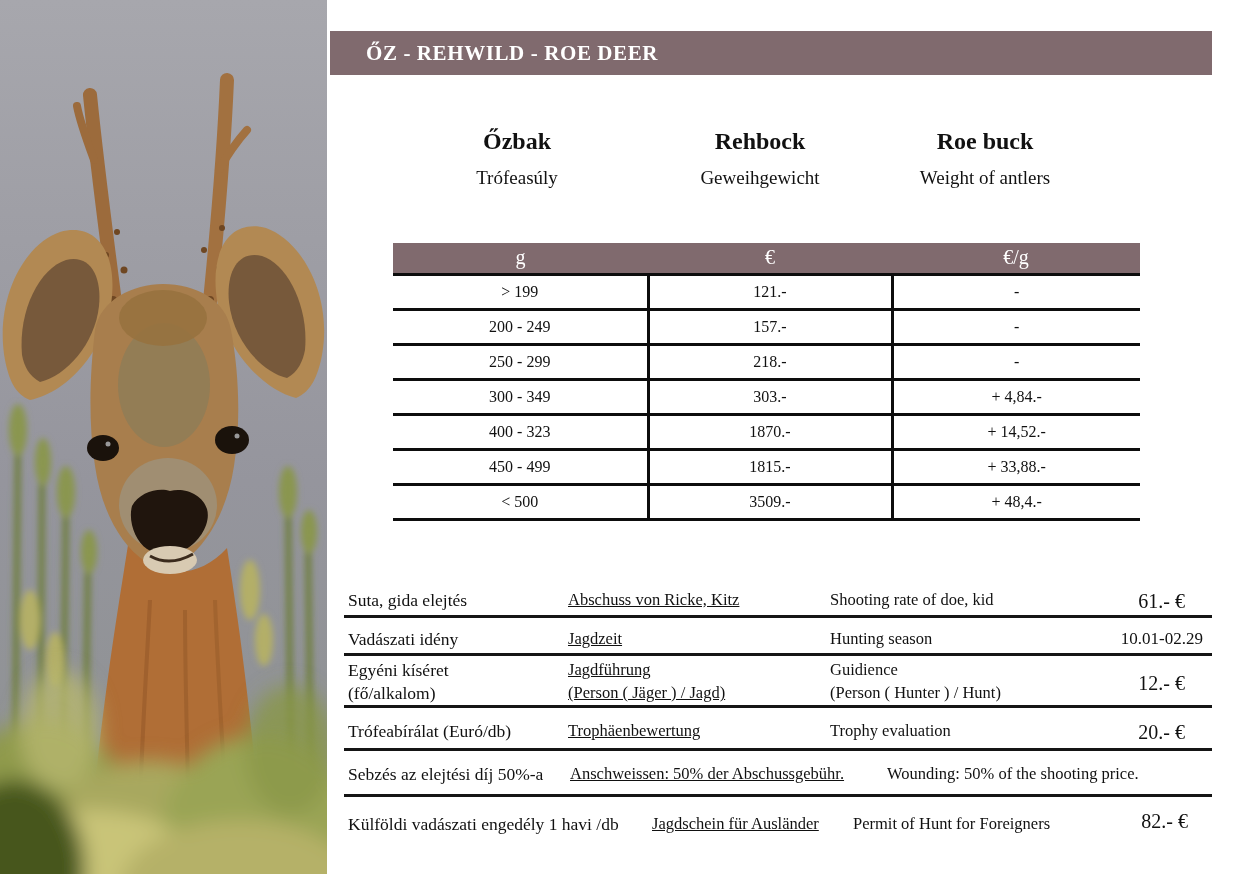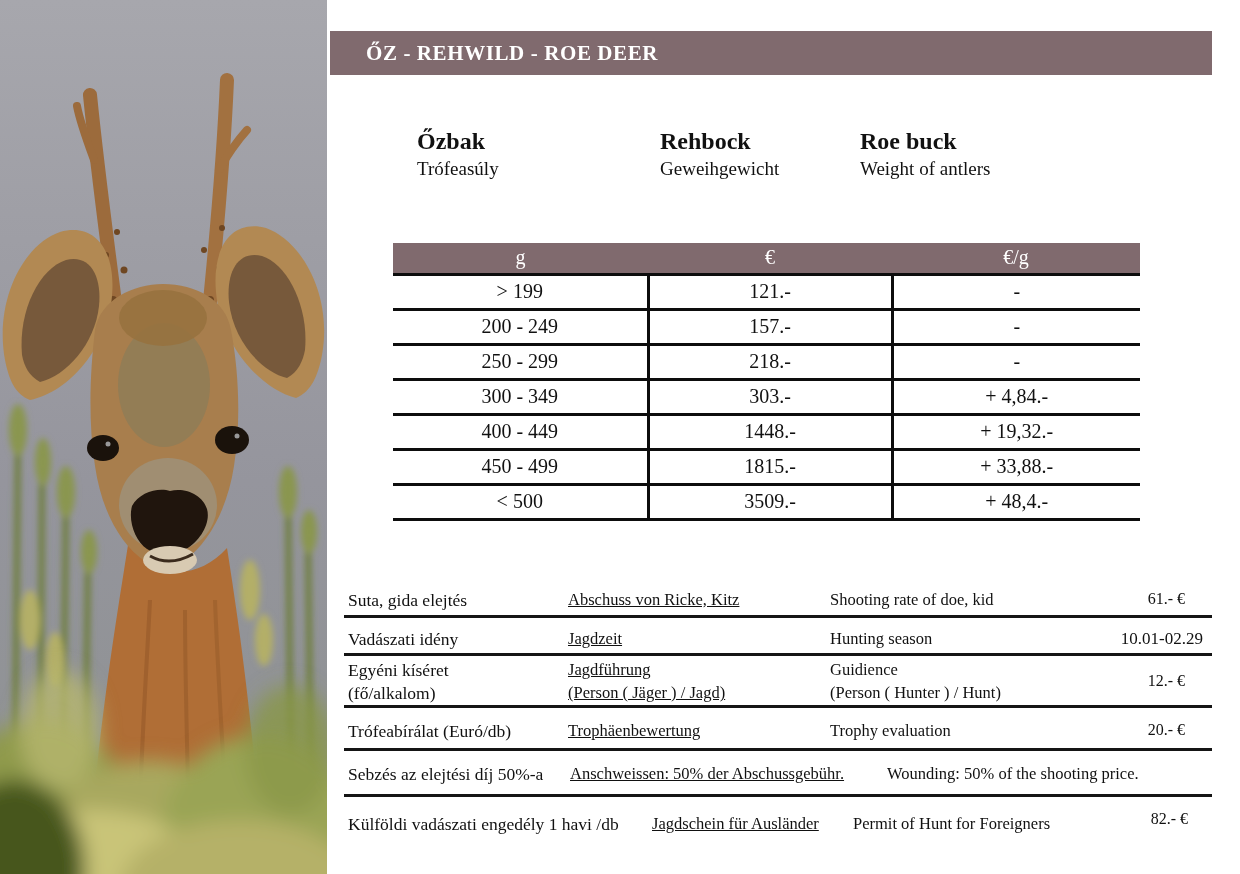--- a/index.html
+++ b/index.html
@@ -11,42 +11,42 @@
   .photo-wrap { position:absolute; left:0; top:0; width:327px; height:874px; }
   .photo-wrap svg { display:block; }
 
   
   .content { position:absolute; left:330px; top:0; width:882px; height:874px; }
 
   .title-bar { position:absolute; left:0; top:31px; width:882px; height:44px;
     background:#806a6e; color:#ffffff; font-size:21px; font-weight:bold;
     letter-spacing:0.6px; line-height:44px; padding-left:36px; }
 
-  .species-head { position:absolute; }
+  .species-head { position:absolute; text-align:center; }
   .species-head .sp-title { display:block; font-size:24px; font-weight:bold; line-height:30px; }
-  .species-head .sp-sub { display:block; font-size:19px; line-height:26px; }
+  .species-head .sp-sub { display:block; font-size:19px; line-height:26px;margin-top:9px; }
   .sp-1 { left:87px;  top:126px; width:200px; }
   .sp-2 { left:330px; top:126px; width:200px; }
   .sp-3 { left:530px; top:126px; width:250px; }
 
   table.price { position:absolute; left:63px; top:243px; width:747px;
     border-collapse:collapse; table-layout:fixed; }
   table.price col.c1 { width:255px; } table.price col.c2 { width:244px; } table.price col.c3 { width:248px; }
   table.price th { background:#806a6e; color:#ffffff; font-weight:normal;
     font-size:20px; height:31px; text-align:center; border:none; }
-  table.price td { font-size:20px; height:35px; text-align:center;
+  table.price td { font-size:16px; height:35px; text-align:center;
     border-top:3px solid #0d0d0d; border-bottom:3px solid #0d0d0d; }
   table.price td.mid { border-left:3px solid #0d0d0d; border-right:3px solid #0d0d0d; }
 
   .fee-row { position:absolute; left:0; width:882px; }
   .fee-row span { position:absolute; white-space:nowrap; }
   .fee-hu { left:18px;  font-size:17.5px; }
   .fee-de { left:238px; font-size:16.5px;text-decoration:underline; }
   .fee-en { left:500px; font-size:16.5px; }
-  .fee-value { right:27px; font-size:16px; }
+  .fee-value { right:27px; font-size:20px; }
   .fee-value.date { right:9px; font-size:17px; }
   .fee-line2 { top:23px; }
   .fee-sep { position:absolute; left:14px; width:868px; height:3px; background:#151515; }
 
   .row5 .fee-hu { left:18px; }  .row5 .fee-de { left:240px; } .row5 .fee-en { left:557px; }
   .row6 .fee-hu { left:18px; }  .row6 .fee-de { left:322px; } .row6 .fee-en { left:523px; }
   .row6 .fee-value { right:24px; }
 </style>
 </head>
 <body>
@@ -204,23 +204,23 @@
           <td>250 - 299</td>
           <td class="mid">218.-</td>
           <td>-</td>
         </tr>
         <tr>
           <td>300 - 349</td>
           <td class="mid">303.-</td>
           <td>+ 4,84.-</td>
         </tr>
         <tr>
-          <td>400 - 449</td>
-          <td class="mid">1448.-</td>
-          <td>+ 19,32.-</td>
+          <td>400 - 323</td>
+          <td class="mid">1870.-</td>
+          <td>+ 14,52.-</td>
         </tr>
         <tr>
           <td>450 - 499</td>
           <td class="mid">1815.-</td>
           <td>+ 33,88.-</td>
         </tr>
         <tr>
           <td>&lt; 500</td>
           <td class="mid">3509.-</td>
           <td>+ 48,4.-</td>

